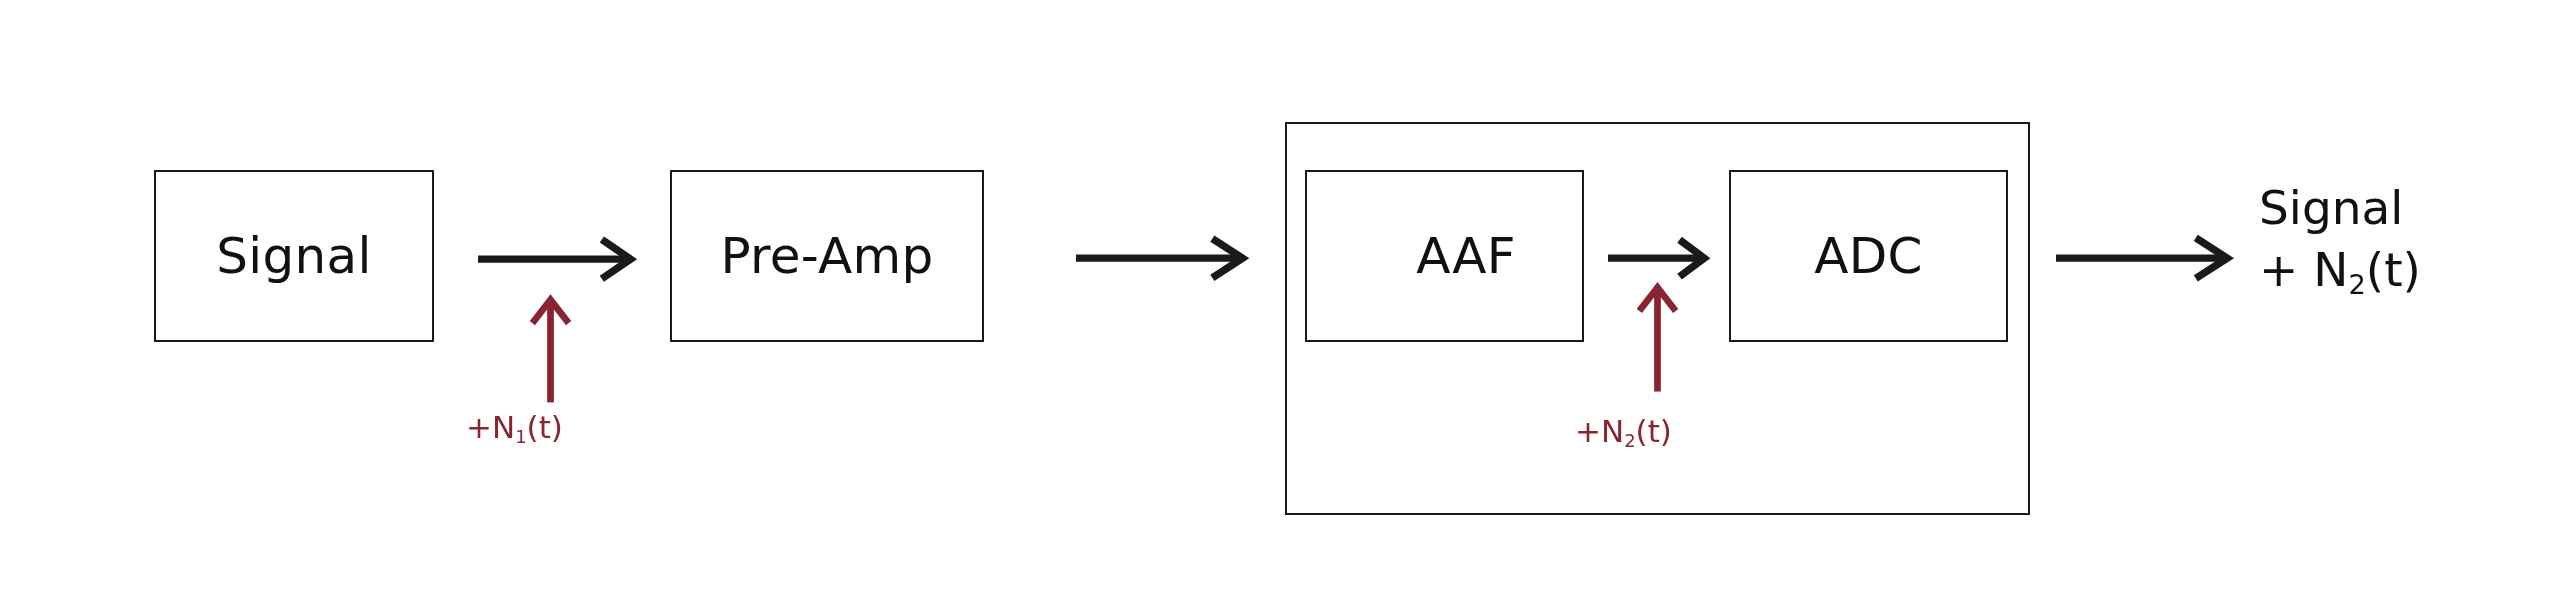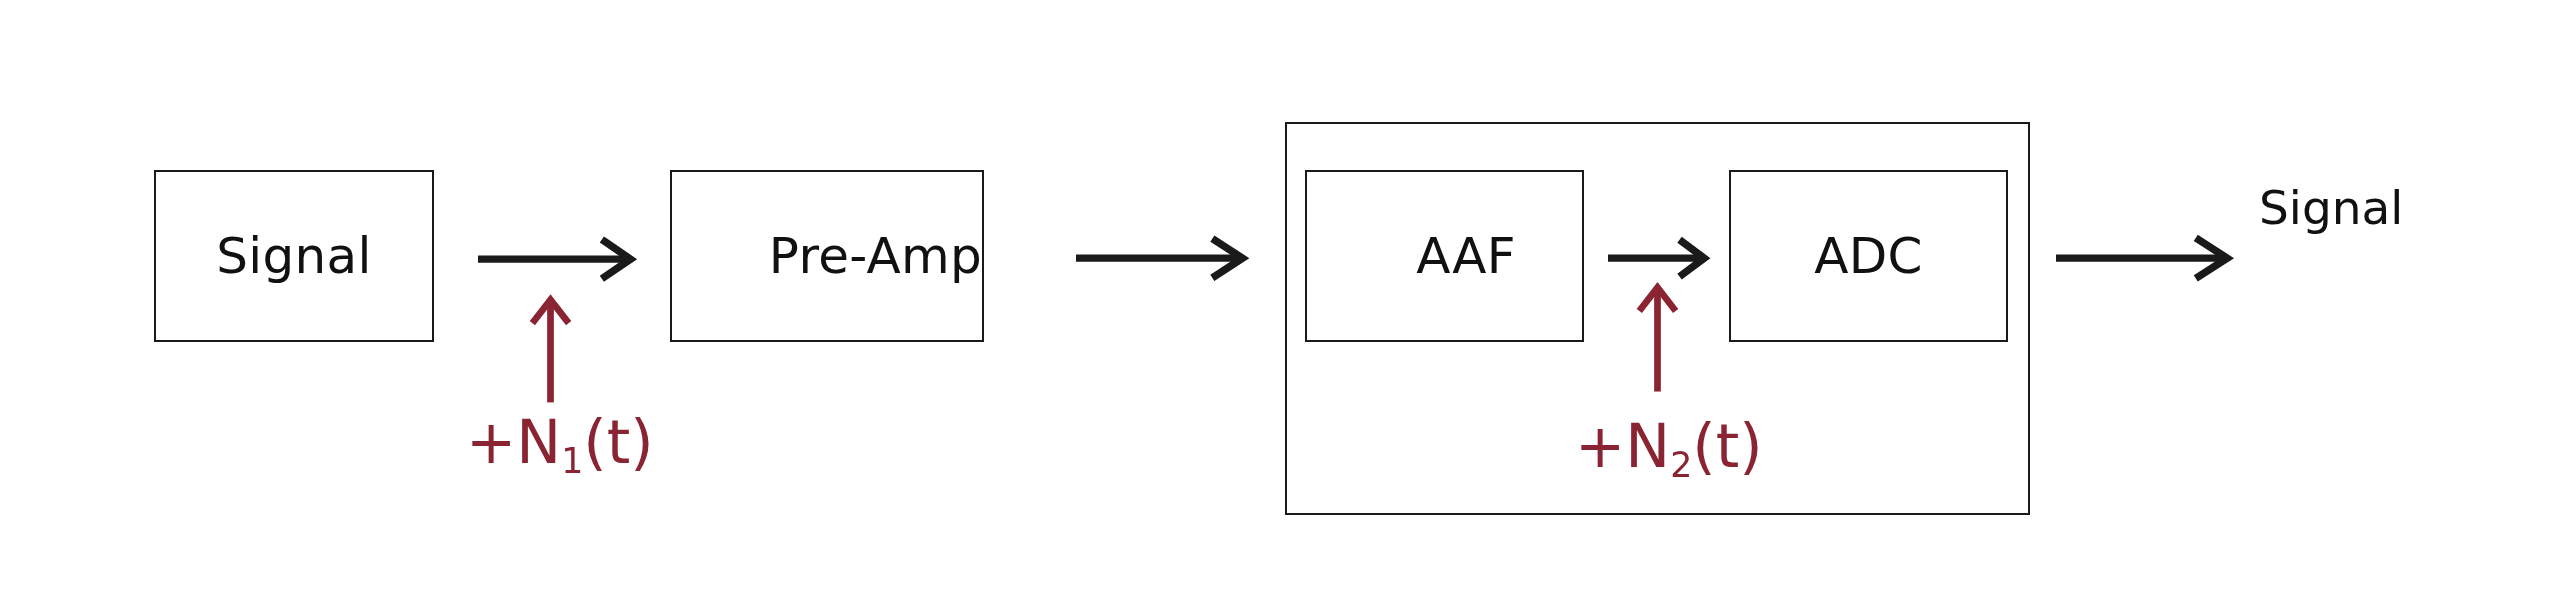--- a/index.html
+++ b/index.html
@@ -41,21 +41,21 @@
     border: 2.7px solid #1a1a1a;
     background: transparent;
   }
   .arrow-svg {
     position: absolute;
     overflow: visible;
   }
   .noise-label {
     position: absolute;
     font-family: "DejaVu Sans", sans-serif;
-    font-size: 60px;
+    font-size: 31px;
     color: #8a2332;
     white-space: nowrap;
     line-height: 1;
   }
   .noise-label sub {
     font-size: 0.58em;
     vertical-align: baseline;
     position: relative;
     top: 0.28em;
   }
@@ -93,21 +93,21 @@
 
   <svg class="arrow-svg" style="left:527px; top:296px; width:47px; height:108px;" viewBox="0 0 70 160">
     <line x1="35" y1="158" x2="35" y2="8" stroke="#8a2332" stroke-width="10"></line>
     <polyline points="11,36 35,5 59,36" fill="none" stroke="#8a2332" stroke-width="10" stroke-linecap="square" stroke-linejoin="miter"></polyline>
   </svg>
 
   <div class="noise-label" style="left:466px; top:412px;">
     <span>+N</span><sub>1</sub><span>(t)</span>
   </div>
 
-  <div class="blk" style="left:670px; top:170px; width:314px; height:172px;justify-content:flex-end;">
+  <div class="blk" style="left:670px; top:170px; width:314px; height:172px;">
     <span class="blk-label">Pre-Amp</span>
   </div>
 
   <svg class="arrow-svg" style="left:1076px; top:239px; width:176px; height:41px;" viewBox="0 0 260 60">
     <line x1="0" y1="28" x2="242" y2="28" stroke="#1a1a1a" stroke-width="11"></line>
     <polyline points="206,2 246,28 206,54" fill="none" stroke="#1a1a1a" stroke-width="11" stroke-linecap="square" stroke-linejoin="miter"></polyline>
   </svg>
 
   <div class="group-box" style="left:1285px; top:122px; width:745px; height:393px;"></div>
 
@@ -133,16 +133,17 @@
     <span class="blk-label">ADC</span>
   </div>
 
   <svg class="arrow-svg" style="left:2056px; top:239px; width:182px; height:41px;" viewBox="0 0 270 60">
     <line x1="0" y1="28" x2="248" y2="28" stroke="#1a1a1a" stroke-width="11"></line>
     <polyline points="212,1 254,28 212,55" fill="none" stroke="#1a1a1a" stroke-width="11" stroke-linecap="square" stroke-linejoin="miter"></polyline>
   </svg>
 
   <div class="output-text" style="left:2259px; top:177px;">
     <span class="output-line">Signal</span>
+    <span class="output-line"><span>+ N</span><sub>2</sub><span>(t)</span></span>
   </div>
 
 </div>
 
 
 </body></html>

